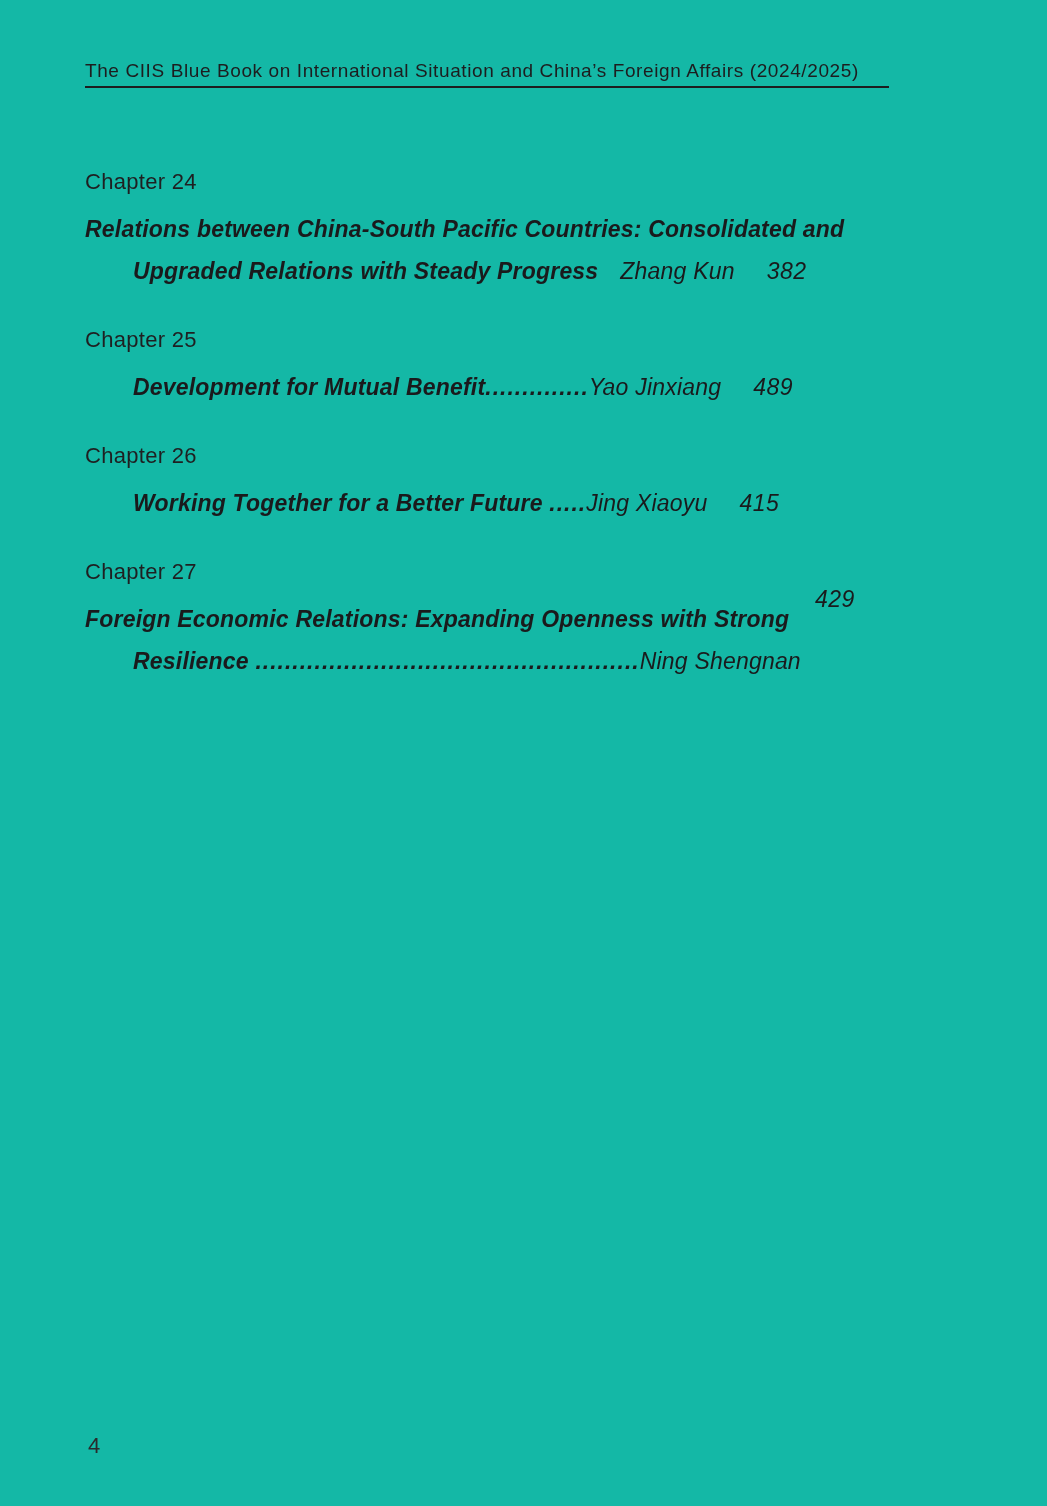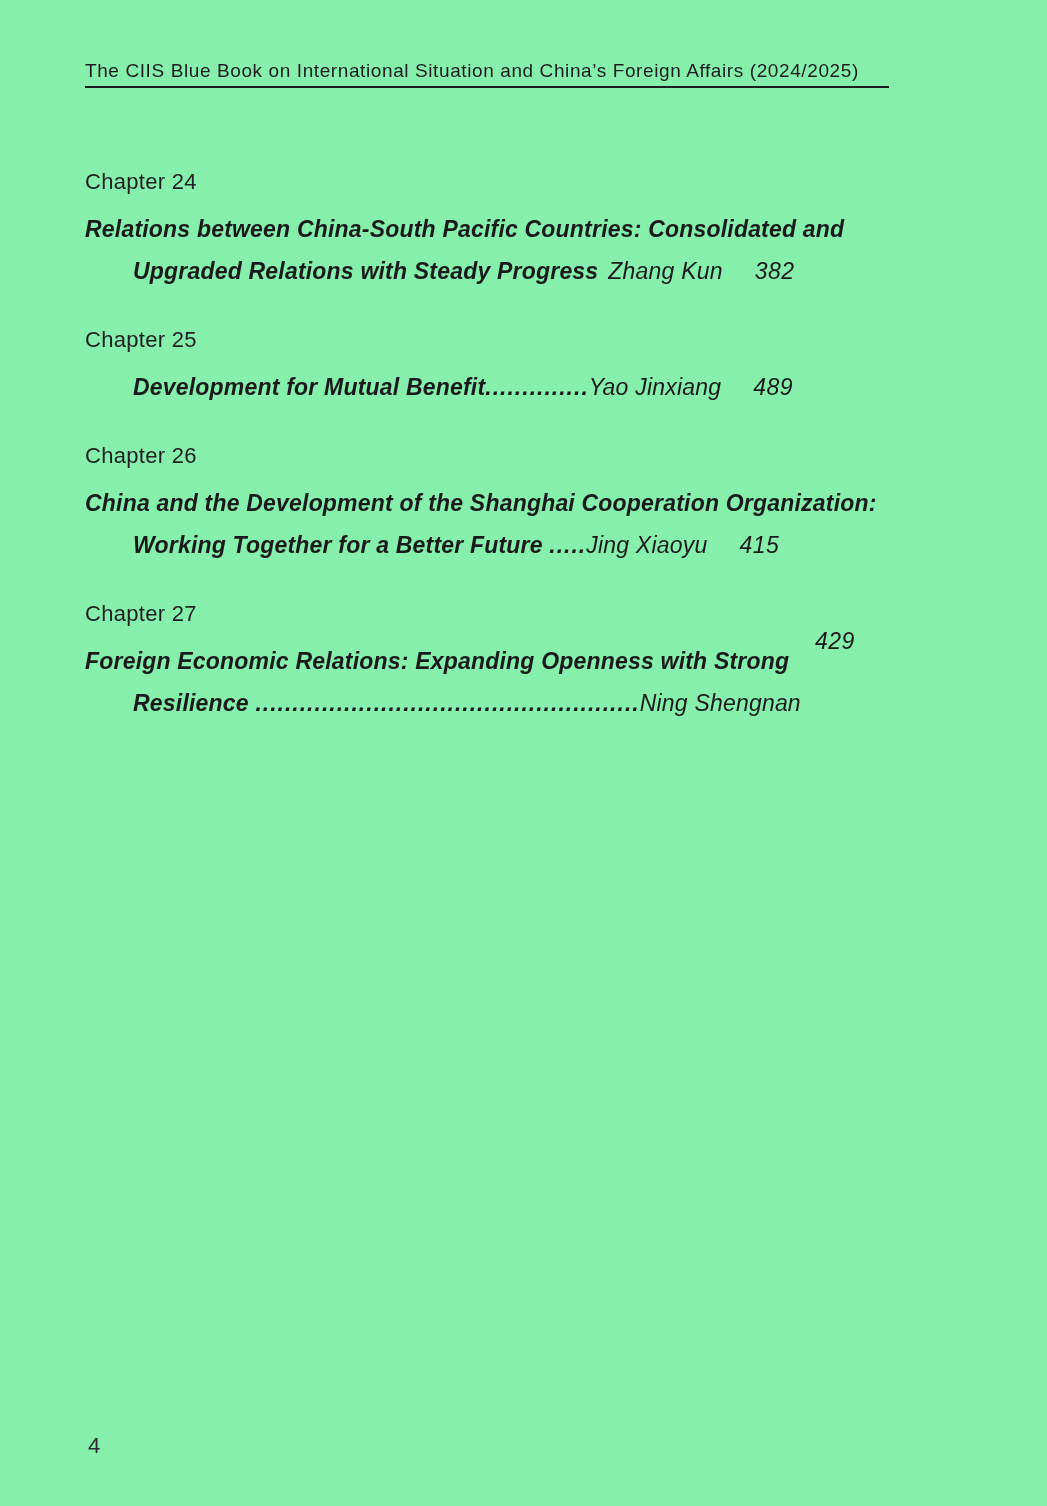--- a/index.html
+++ b/index.html
@@ -11,21 +11,21 @@
     width: 1047px;
     height: 1506px;
     position: relative;
     font-family: "Liberation Sans", "DejaVu Sans", sans-serif;
     color: #1d1d1f;
     overflow: hidden;
   }
   .page {
     position: absolute;
     inset: 0;
-    background: #86efac;
+    background: #14b8a6;
   }
   .running-head {
     position: absolute;
     top: 60px;
     left: 85px;
     right: 50px;
     font-size: 19px;
     font-weight: 500;
     letter-spacing: 0.6px;
     color: #1d1d1f;
@@ -70,21 +70,21 @@
   }
   .leader {
     font-weight: 700;
     letter-spacing: 1px;
   }
   .author {
     font-weight: 400;
     letter-spacing: 0.2px;
   }
   .no-leader .author {
-    margin-left: 10px;
+    margin-left: 22px;
   }
   .pagenum {
     font-weight: 400;
     margin-left: 32px;
     letter-spacing: 0.5px;
   }
   .overlap-pagenum {
     position: absolute;
     font-weight: 400;
     font-size: 23px;
@@ -121,21 +121,21 @@
       <p class="chapter-title"><span>Relations between China-South Pacific Countries: Consolidated and</span><span class="title-line2"><span>Upgraded Relations with Steady Progress</span><span class="leader"></span><span class="author">Zhang Kun</span><span class="pagenum">382</span></span></p>
     </div>
 
     <div class="chapter">
       <p class="chapter-label">Chapter 25</p>
       <p class="chapter-title"><span class="title-line2"><span>Development for Mutual Benefit</span><span class="leader">..............</span><span class="author">Yao Jinxiang</span><span class="pagenum">489</span></span></p>
     </div>
 
     <div class="chapter">
       <p class="chapter-label">Chapter 26</p>
-      <p class="chapter-title"><span>China and the Development of the Shanghai Cooperation Organization:</span><span class="title-line2"><span>Working Together for a Better Future </span><span class="leader">.....</span><span class="author">Jing Xiaoyu</span><span class="pagenum">415</span></span></p>
+      <p class="chapter-title"><span class="title-line2"><span>Working Together for a Better Future </span><span class="leader">.....</span><span class="author">Jing Xiaoyu</span><span class="pagenum">415</span></span></p>
     </div>
 
     <div class="chapter">
       <p class="chapter-label">Chapter 27</p>
       <p class="chapter-title"><span>Foreign Economic Relations: Expanding Openness with Strong</span><span class="overlap-pagenum">429</span><span class="title-line2"><span>Resilience </span><span class="leader">....................................................</span><span class="author">Ning Shengnan</span></span></p>
     </div>
 
   </div>
 
   <div class="footer-pagenum">4</div>

